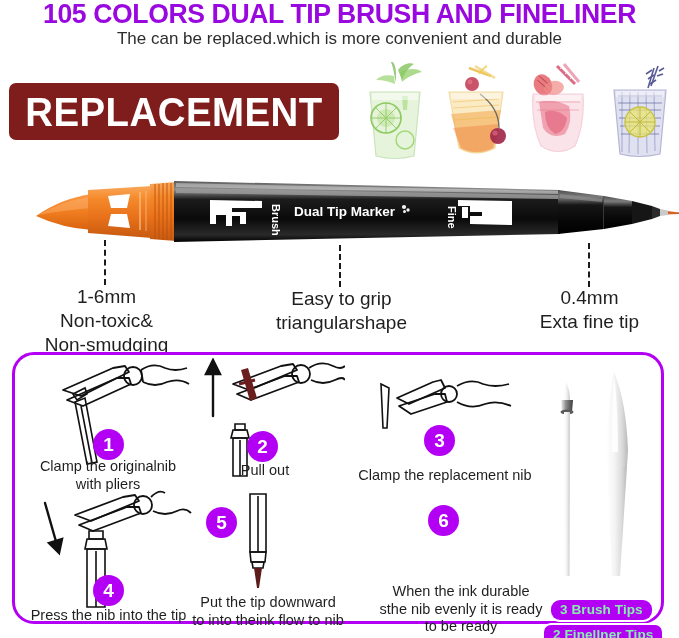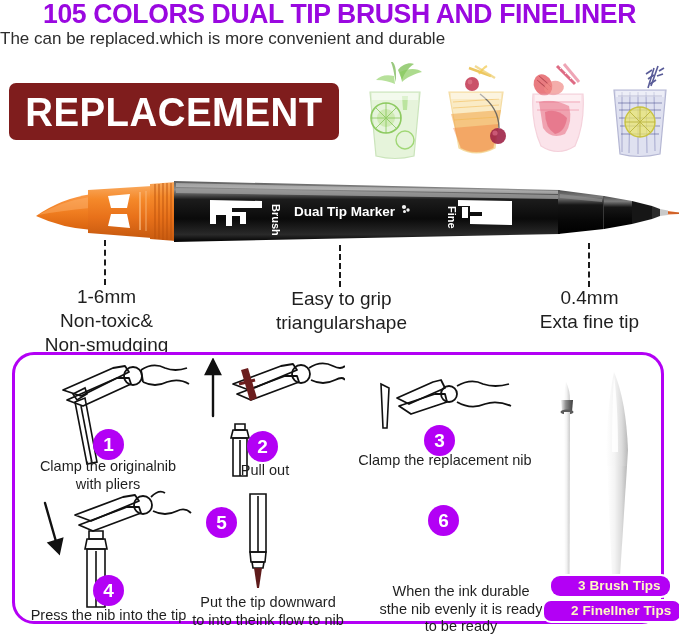--- a/index.html
+++ b/index.html
@@ -21,20 +21,21 @@
     font-weight:bold;
     letter-spacing:-0.4px;
     color:#9a08e0;
     font-family:"Liberation Sans","DejaVu Sans",sans-serif;
     transform:scaleX(0.985);
     transform-origin:center top;
     white-space:nowrap;
   }
   .sub-title{
     position:absolute;left:0;top:29px;width:679px;
+    text-align:center;
     font-size:17px;
     color:#2d2d2d;
     white-space:nowrap;
   }
 
   
   .banner{
     position:absolute;left:9px;top:83px;
     width:330px;height:57px;
     background:#7f1d1d;
@@ -113,49 +114,50 @@
   .s1-art{left:55px;top:358px;}
   .s1-badge{left:93px;top:429px;}
   .s1-cap{left:8px;top:458px;width:200px;}
 
   .s2-art{left:195px;top:358px;}
   .s2-badge{left:247px;top:431px;}
   .s2-cap{left:205px;top:462px;width:120px;}
 
   .s3-art{left:375px;top:372px;}
   .s3-badge{left:424px;top:425px;}
-  .s3-cap{left:340px;top:452px;width:210px;}
+  .s3-cap{left:340px;top:467px;width:210px;}
 
   .s4-art{left:35px;top:489px;}
   .s4-badge{left:93px;top:575px;}
   .s4-cap{left:6px;top:607px;width:205px;}
 
   .s5-art{left:238px;top:492px;}
   .s5-badge{left:206px;top:507px;}
   .s5-cap{left:178px;top:594px;width:180px;text-align:center;}
 
   .s6-badge{left:428px;top:505px;}
   .s6-cap{left:366px;top:583px;width:190px;}
 
   
   .tips-art{position:absolute;left:548px;top:366px;}
   .tips-art svg{display:block;}
 
   
   .pill{
     position:absolute;
     background:#b300f5;
-    color:#fef9c3;
+    color:#86efac;
     border-radius:9px;
     font-size:13.5px;
     font-weight:bold;
-    padding:2px 9px 3px 27px;
+    padding:2px 9px 3px 9px;
     white-space:nowrap;
     box-shadow:0 0 0 2px #ffffff;
     letter-spacing:0.1px;
+    margin-top:24px;
   }
   .pill.p1{left:551px;top:576px;}
   .pill.p2{left:544px;top:601px;border-radius:7px;}
 </style>
 </head>
 <body>
 
 <div class="page">
 
   <div class="main-title">105 COLORS DUAL TIP BRUSH AND FINELINER</div>

